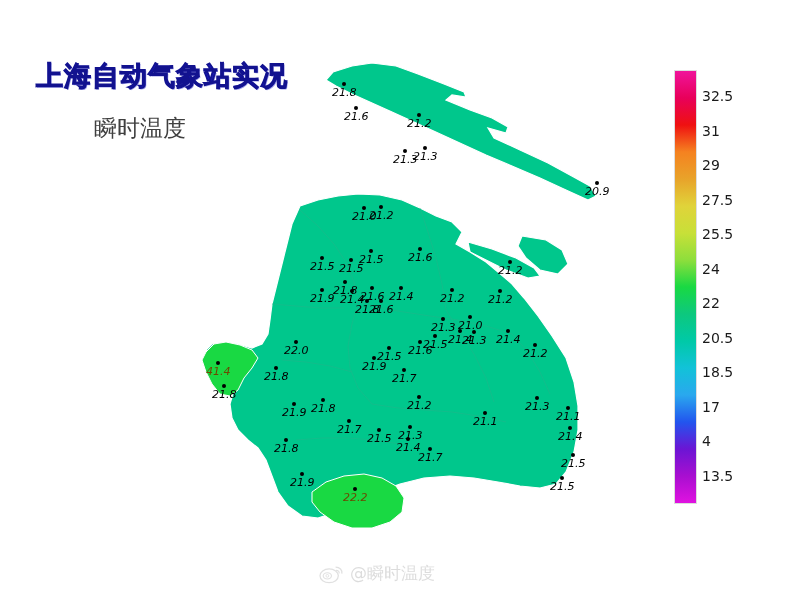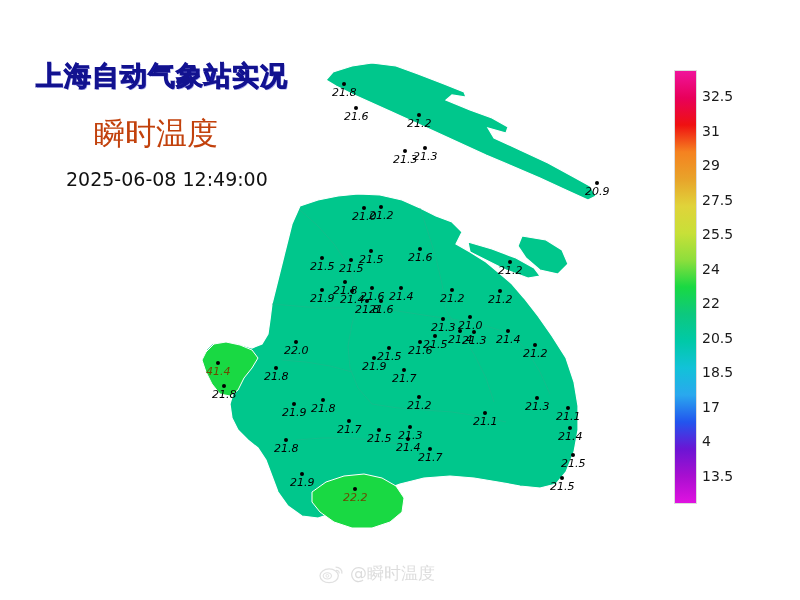--- a/index.html
+++ b/index.html
@@ -19,21 +19,21 @@
     font-size:27px;font-weight:bold;
     color:#1a1ad6;
     letter-spacing:1px;
     -webkit-text-stroke:1px #12128f;
     text-shadow:1px 1px 0 #9d9de8;
     white-space:nowrap;
   }
   .hdr-sub{
     position:absolute;left:94px;top:113px;
     font-family:Liberation Sans, sans-serif;
-    font-size:31px;color:#c2410c;white-space:nowrap;
+    font-size:23px;color:#404040;white-space:nowrap;
   }
   .hdr-time{
     position:absolute;left:66px;top:168px;
     font-family:"DejaVu Sans","Liberation Sans",sans-serif;
     font-size:19px;color:#111;white-space:nowrap;
   }
 
   
   #map-area{position:absolute;left:0;top:0;width:660px;height:600px;font-style:italic;}
   #map-svg{position:absolute;left:0;top:0;}
@@ -82,21 +82,20 @@
     font-size:17px;color:#8f8f8f;white-space:nowrap;
   }
 </style>
 </head>
 <body>
 
 <div id="root">
 
   <div class="hdr-title">上海自动气象站实况</div>
   <div class="hdr-sub">瞬时温度</div>
-  <div class="hdr-time">2025-06-08 12:49:00</div>
 
   <div id="map-area">
     <svg id="map-svg" width="660" height="600" viewBox="0 0 660 600">
 
       <path fill="#00c78c" stroke="#ffffff" stroke-width="1.2" d="M333,72 L352,66 L372,63 L396,66 L418,74 L444,84 L464,92 L466,97
            L452,95 L446,100 L470,110 L492,118 L508,127 L506,133 L488,128
            L494,138 L520,150 L548,163 L570,175 L590,186 L596,196 L588,200
            L566,190 L540,178 L512,166 L486,155 L462,144 L438,133 L414,122
            L392,112 L372,103 L352,94 L336,86 L326,80 Z"></path>
 

